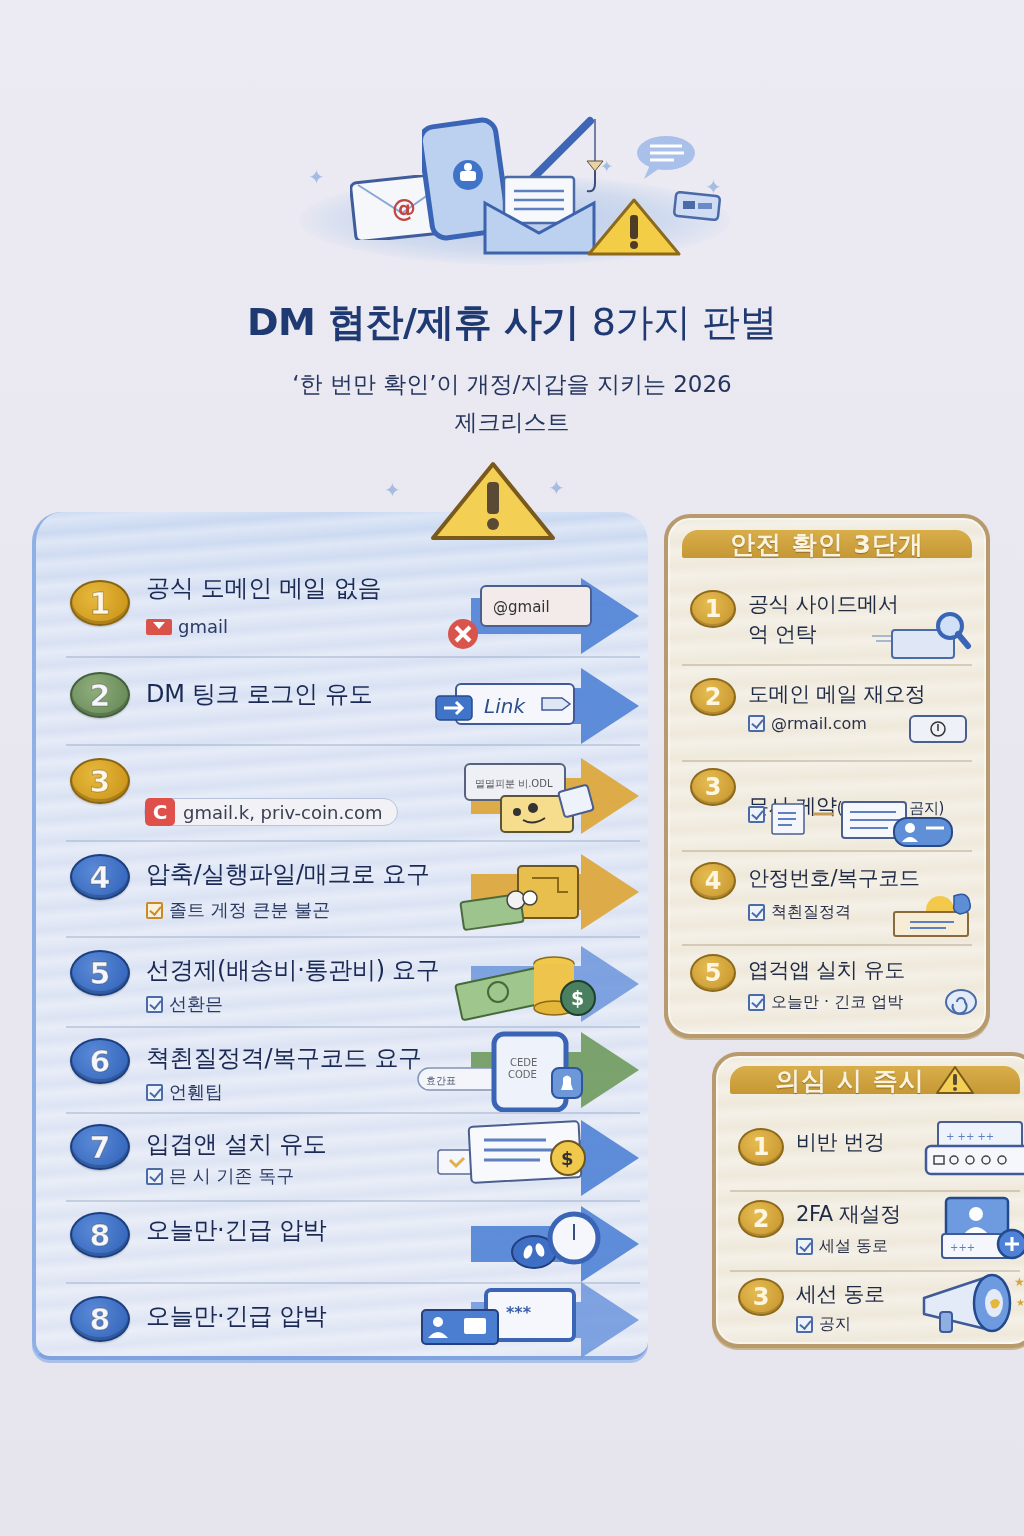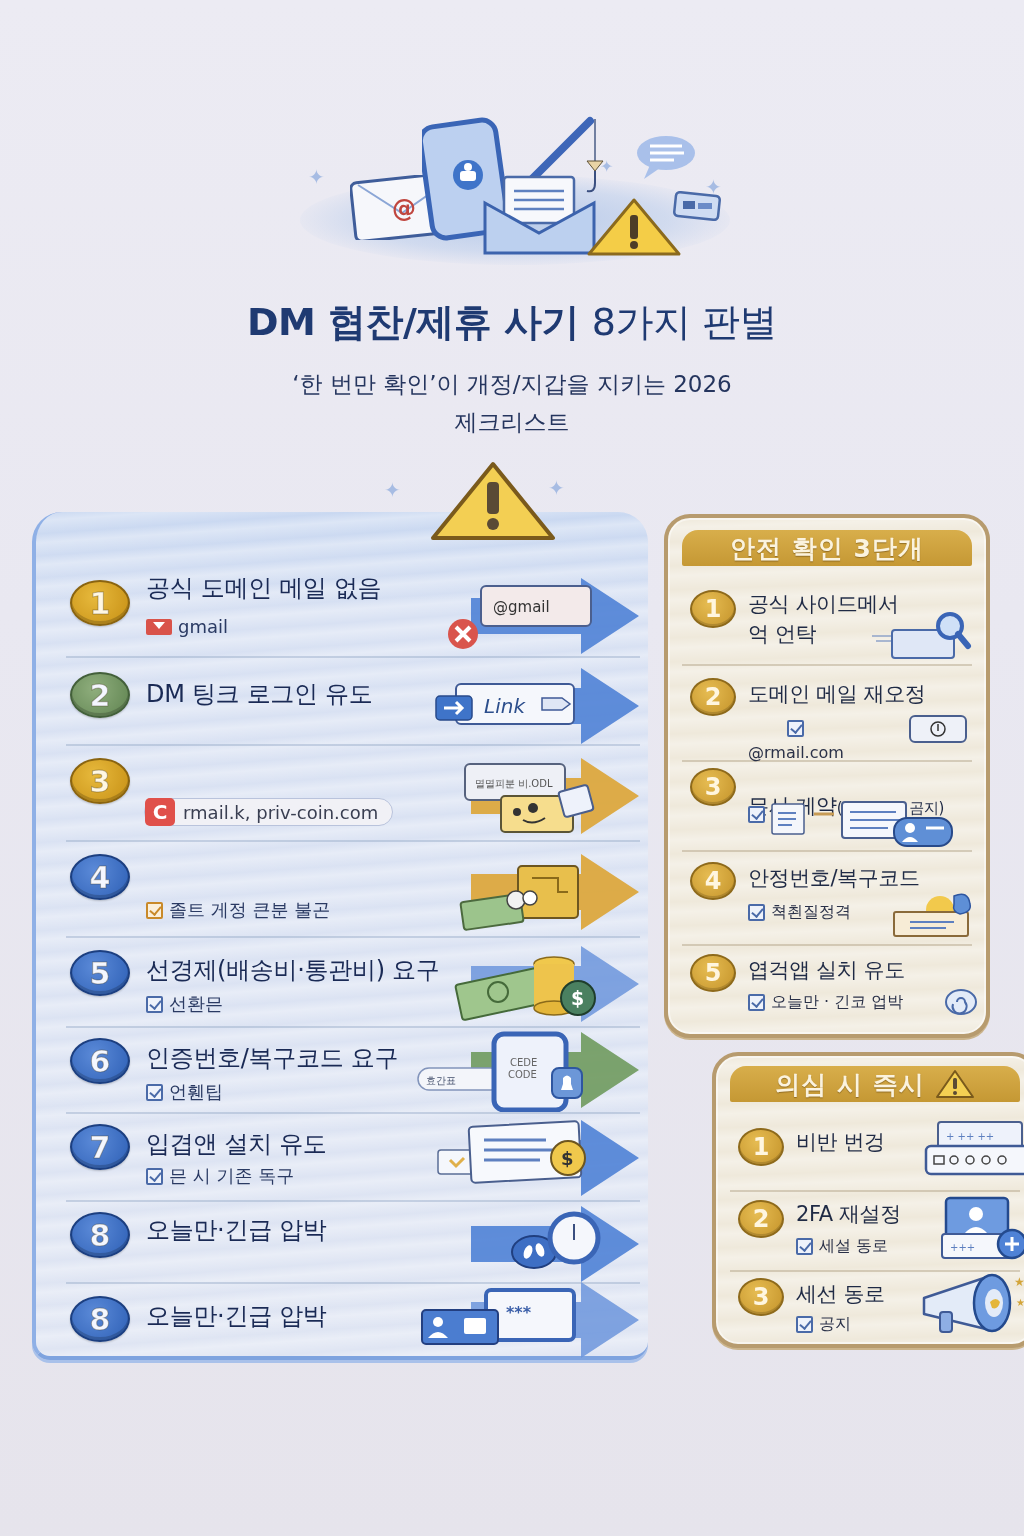--- a/index.html
+++ b/index.html
@@ -106,21 +106,21 @@
     position: absolute; left: 664px; width: 326px;
     border: 4px solid #b79b6e; border-radius: 26px;
     background:
       repeating-linear-gradient(178deg, rgba(255,255,255,0) 0px, rgba(255,255,255,0.35) 10px, rgba(255,255,255,0) 24px),
       #efe9db;
     box-shadow: 0 2px 0 #cbb48c, inset 0 0 0 2px rgba(255,255,255,0.5);
   }
   .r-panel.p1 { top: 514px; height: 524px; }
   .r-panel.p2 { top: 1052px; height: 296px; margin-left: 48px; }
   .r-header {
-    position: absolute; left: 14px; right: 14px; top: 12px; height: 36px;
+    position: absolute; left: 14px; right: 14px; top: 12px; height: 28px;
     border-radius: 16px 16px 2px 2px;
     background: linear-gradient(180deg, #d8ae4b 0%, #c59834 100%);
     display: flex; align-items: center; justify-content: center; gap: 10px;
     font-size: 25px; font-weight: bold; color: #fbf3de; letter-spacing: 1px;
     text-shadow: 0 1px 1px rgba(90,60,10,0.5);
   }
   .r-row {
     position: absolute; left: 14px; right: 14px;
     border-bottom: 2px solid rgba(175,160,130,0.45);
   }
@@ -242,39 +242,40 @@
         <path d="M108 16 L128 16 L136 22 L128 28 L108 28 Z" fill="#dfe6f5" stroke="#3f5a96" stroke-width="1.5"></path>
       </svg>
     </div>
   </div>
 
   <div class="l-row" style="top:234px;height:96px;">
     <div class="badge gold" style="left:4px;top:12px;">3</div>
     <div class="l-sub" style="top:52px;left:78px;">
       <div class="url-pill">
         <span class="c-ico">C</span>
-        <span>rmail.k,  priv-coin.com</span>
+        <span>gmail.k,  priv-coin.com</span>
       </div>
     </div>
     <svg class="arrow" style="left:405px;top:12px;" width="172" height="76" viewBox="0 0 172 76">
       <path d="M0 20 L110 20 L110 0 L168 38 L110 76 L110 56 L0 56 Z" fill="#dca83e" opacity="0.95"></path>
     </svg>
     <svg class="row-art" style="left:395px;top:14px;" width="140" height="76" viewBox="0 0 140 76">
       <rect x="4" y="4" width="100" height="36" rx="5" fill="#eef0f6" stroke="#56627e" stroke-width="2"></rect>
       <text x="14" y="27" font-family="DejaVu Sans, sans-serif" font-size="10" fill="#555">멸멸피분 비.ODL</text>
       <rect x="40" y="36" width="72" height="36" rx="4" fill="#f6dd8d" stroke="#5b5536" stroke-width="2"></rect>
       <circle cx="56" cy="52" r="4" fill="#333"></circle>
         <circle cx="72" cy="48" r="5" fill="#333"></circle>
       <path d="M62 60 Q72 66 84 58" stroke="#333" stroke-width="2" fill="none"></path>
       <rect x="100" y="28" width="30" height="26" rx="3" fill="#eef2fb" stroke="#4a5f8e" stroke-width="2" transform="rotate(-15 115 41)"></rect>
     </svg>
   </div>
 
   <div class="l-row" style="top:330px;height:96px;">
     <div class="badge blue" style="left:4px;top:12px;">4</div>
+    <div class="l-title" style="top:16px;">압축/실행파일/매크로 요구</div>
     <div class="l-sub" style="top:56px;">
       <span class="chk orange"></span>
       <span>졸트 게정 큰분 불곤</span>
     </div>
     <svg class="arrow" style="left:405px;top:12px;" width="172" height="76" viewBox="0 0 172 76">
       <path d="M0 20 L110 20 L110 0 L168 38 L110 76 L110 56 L0 56 Z" fill="#dca83e" opacity="0.95"></path>
     </svg>
     <svg class="row-art" style="left:392px;top:20px;" width="140" height="70" viewBox="0 0 140 70">
       <rect x="60" y="4" width="60" height="52" rx="4" fill="#e8bf4c" stroke="#6d5620" stroke-width="2"></rect>
       <path d="M74 16 L100 16 L100 30 L110 30" stroke="#8a6a1a" stroke-width="2" fill="none"></path>
@@ -300,21 +301,21 @@
       <ellipse cx="104" cy="20" rx="20" ry="7" fill="#f0c84c" stroke="#8a6a1a" stroke-width="1.5"></ellipse>
       <rect x="84" y="20" width="40" height="44" fill="#eec44c"></rect>
       <ellipse cx="104" cy="64" rx="20" ry="7" fill="#e4b63a" stroke="#8a6a1a" stroke-width="1.5"></ellipse>
       <circle cx="128" cy="54" r="17" fill="#4a8060" stroke="#1f3e2c" stroke-width="2"></circle>
       <text x="121" y="61" font-family="DejaVu Sans, sans-serif" font-weight="bold" font-size="19" fill="#fff">$</text>
     </svg>
   </div>
 
   <div class="l-row" style="top:516px;height:86px;">
     <div class="badge blue" style="left:4px;top:10px;">6</div>
-    <div class="l-title" style="top:14px;">인증번호/복구코드 요구</div>
+    <div class="l-title" style="top:14px;">쳑쵠질정격/복구코드 요구</div>
     <div class="l-sub" style="top:52px;">
       <span class="chk"></span>
       <span>언휀팁</span>
     </div>
     <svg class="arrow" style="left:405px;top:4px;" width="172" height="76" viewBox="0 0 172 76">
       <path d="M0 20 L110 20 L110 0 L168 38 L110 76 L110 56 L0 56 Z" fill="#6f9a5e" opacity="0.9"></path>
     </svg>
     <svg class="row-art" style="left:350px;top:0px;" width="190" height="84" viewBox="0 0 190 84">
       <rect x="2" y="40" width="84" height="22" rx="11" fill="#f3f5fa" stroke="#8294bb" stroke-width="1.5"></rect>
       <text x="10" y="56" font-family="DejaVu Sans, sans-serif" font-size="10" fill="#44506c">효간표</text>
@@ -400,21 +401,21 @@
       <line x1="8" y1="31" x2="26" y2="31" stroke="#8fa3c8" stroke-width="1.5"></line>
       <rect x="24" y="20" width="62" height="28" rx="3" fill="#dfe7f6" stroke="#4a6aa8" stroke-width="2"></rect>
       <circle cx="82" cy="16" r="12" fill="#cfe0f7" stroke="#3a65b6" stroke-width="4"></circle>
       <path d="M90 24 L100 36" stroke="#3a65b6" stroke-width="6" stroke-linecap="round"></path>
     </svg>
   </div>
 
   <div class="r-row" style="top:148px;height:96px;">
     <div class="r-badge" style="top:12px;">2</div>
     <div class="r-title" style="top:14px;">도메인 메일 재오정</div>
-    <div class="r-sub" style="top:54px;flex-direction:column;">
+    <div class="r-sub" style="top:48px;">
       <span class="chk"></span>
       <span>@rmail.com</span>
     </div>
     <svg class="r-art" style="left:226px;top:48px;" width="60" height="32" viewBox="0 0 60 32">
       <rect x="2" y="2" width="56" height="26" rx="5" fill="#eef1f8" stroke="#4a5f8e" stroke-width="2"></rect>
       <circle cx="30" cy="15" r="7" fill="none" stroke="#333" stroke-width="1.5"></circle>
       <line x1="30" y1="10" x2="30" y2="17" stroke="#333" stroke-width="1.5"></line>
     </svg>
   </div>
 

